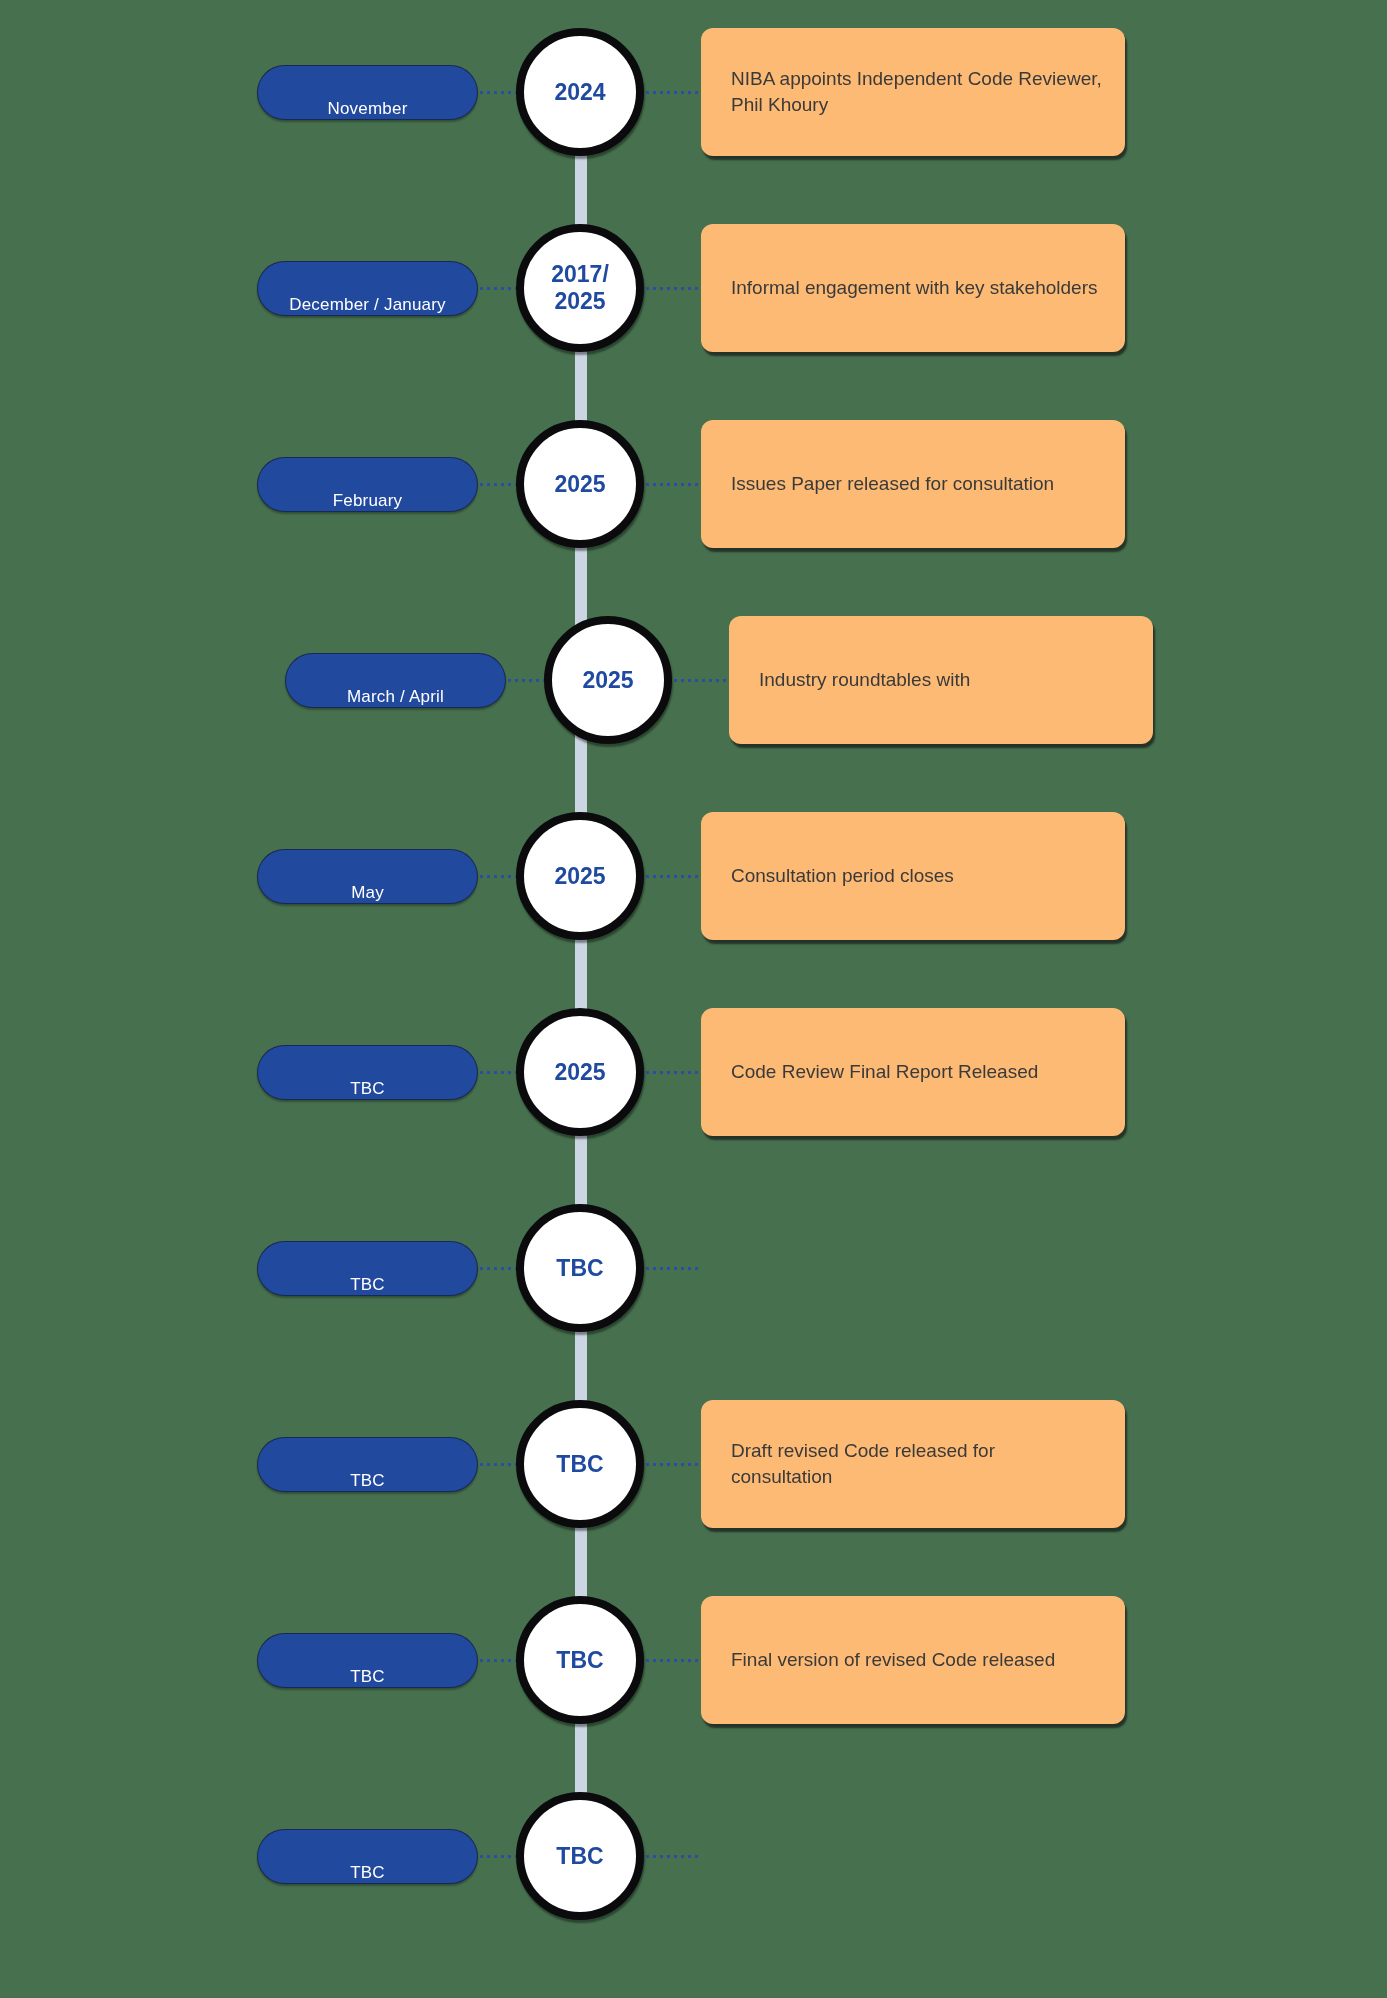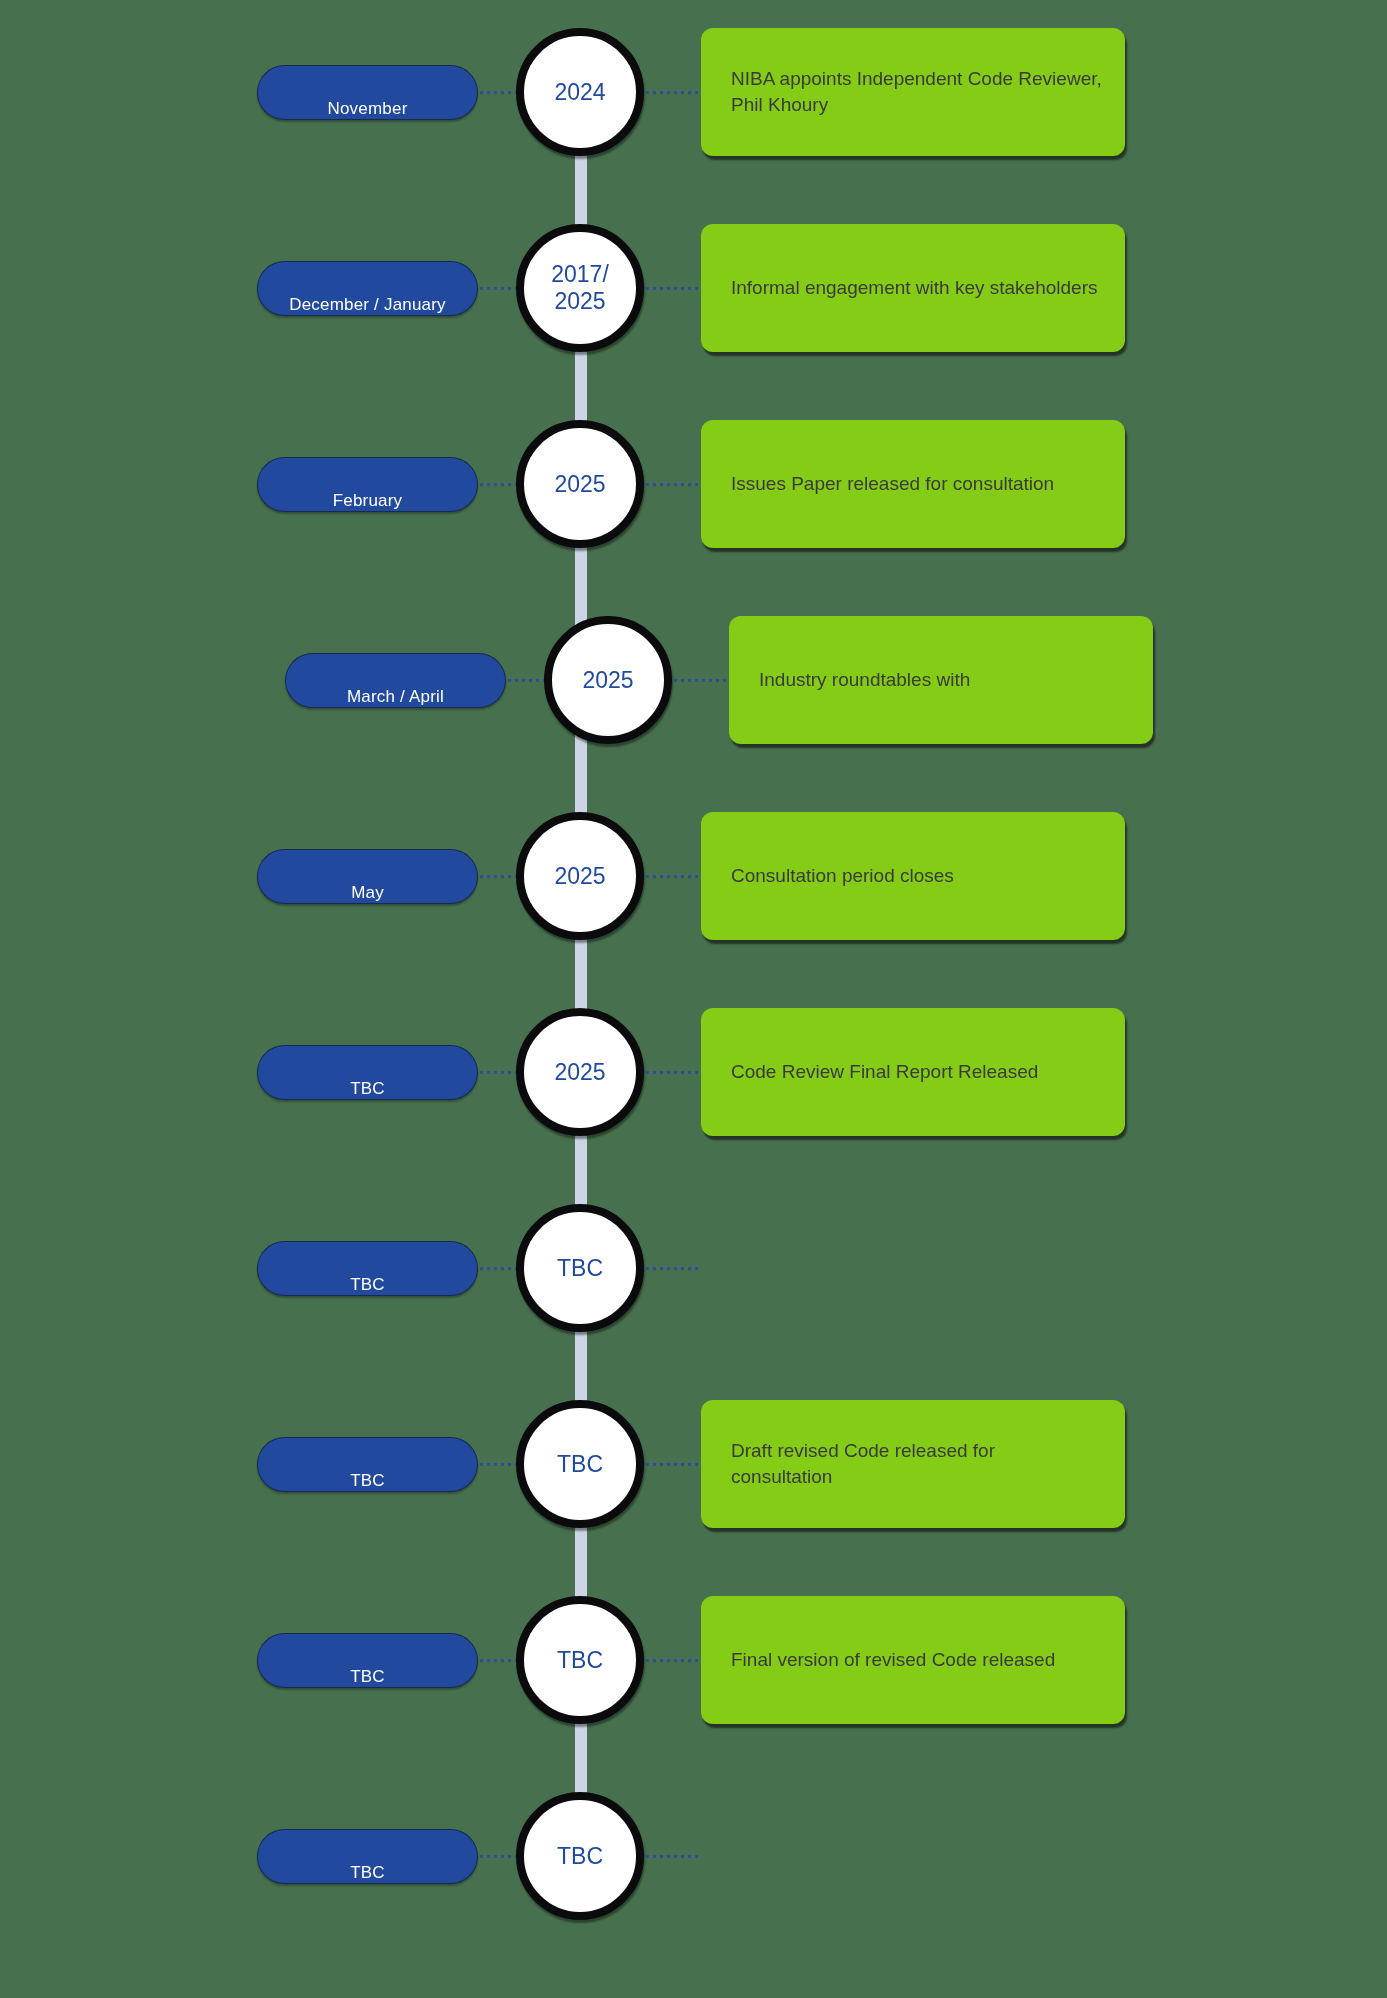--- a/index.html
+++ b/index.html
@@ -74,31 +74,31 @@
     border-radius: 50%;
     display: flex;
     align-items: center;
     justify-content: center;
     z-index: 2;
     box-shadow: 1px 3px 2px rgba(0,0,0,0.40);
   }
   .circle-label {
     color: #1F4AA0;
     font-size: 23px;
-    font-weight: 400;
+    font-weight: 700;
     text-align: center;
     line-height: 27px;
     white-space: pre-line;
   }
   .box {
     width: 424px;
     height: 128px;
     flex: none;
     box-sizing: border-box;
-    background: #84cc16;
+    background: #fdba74;
     border-radius: 12px;
     display: flex;
     align-items: center;
     padding: 0 10px 0 30px;
     box-shadow: 2px 4px 2px rgba(18,18,20,0.65);
   }
   .box-label {
     color: #3A3A3A;
     font-size: 19px;
     line-height: 26px;

